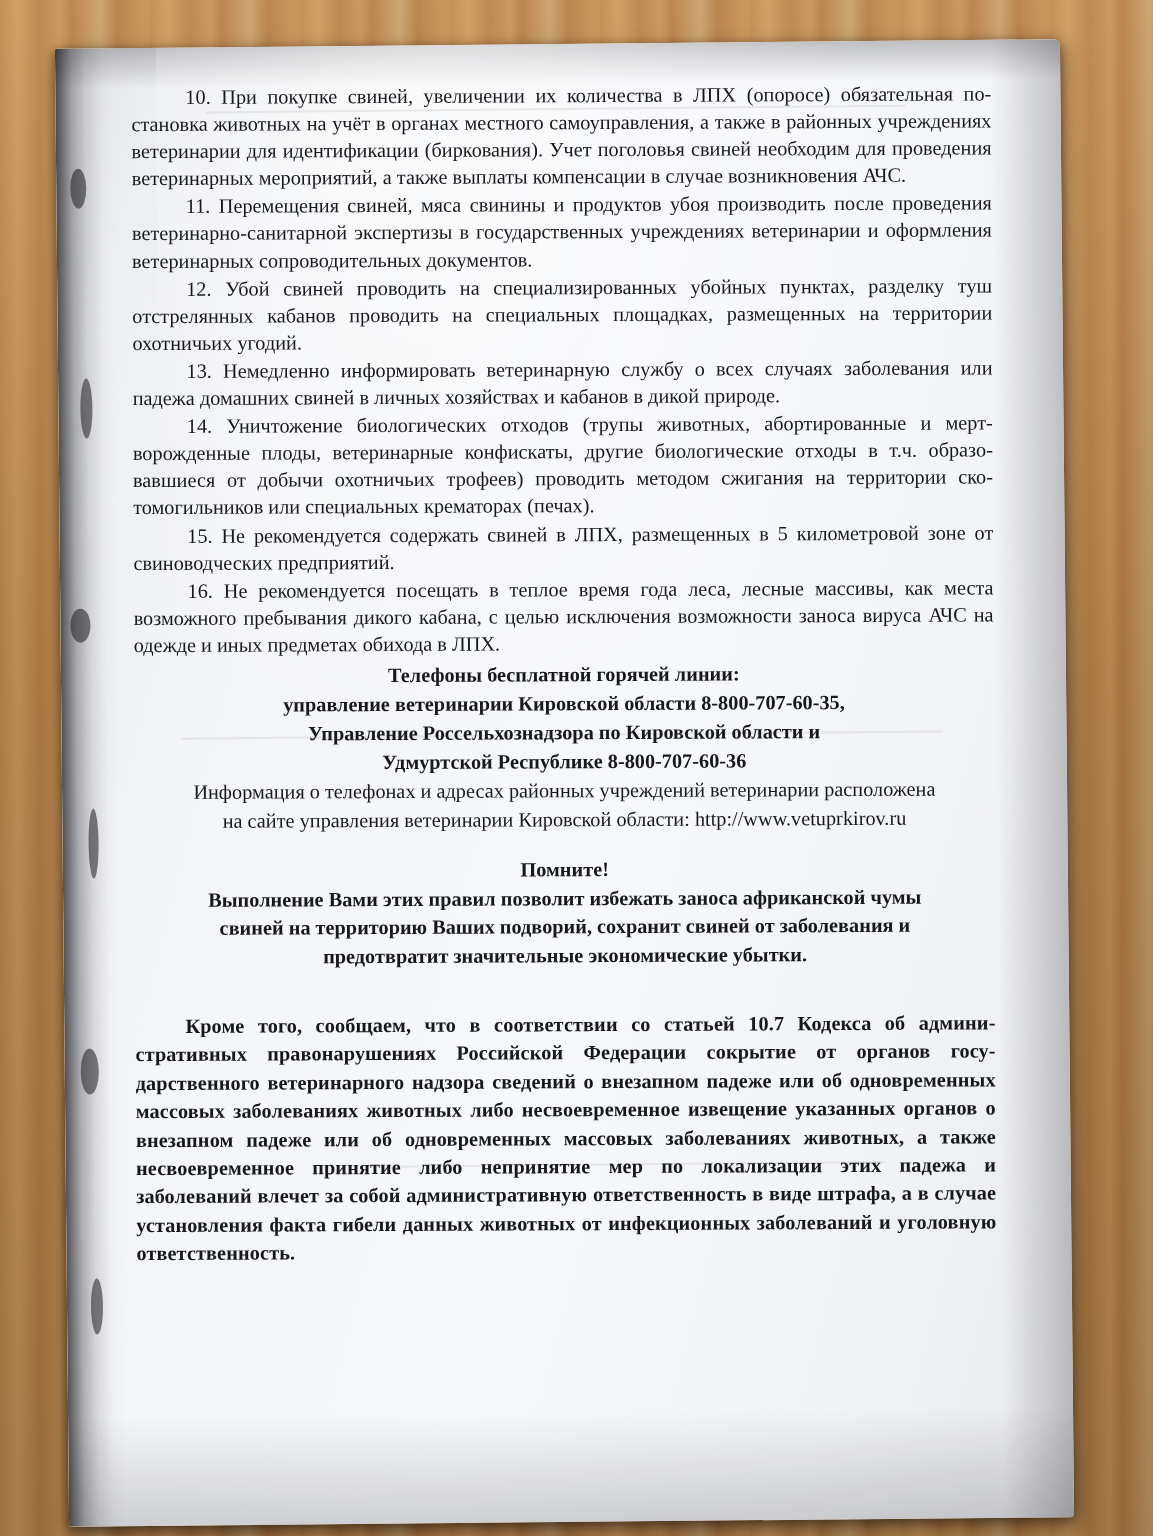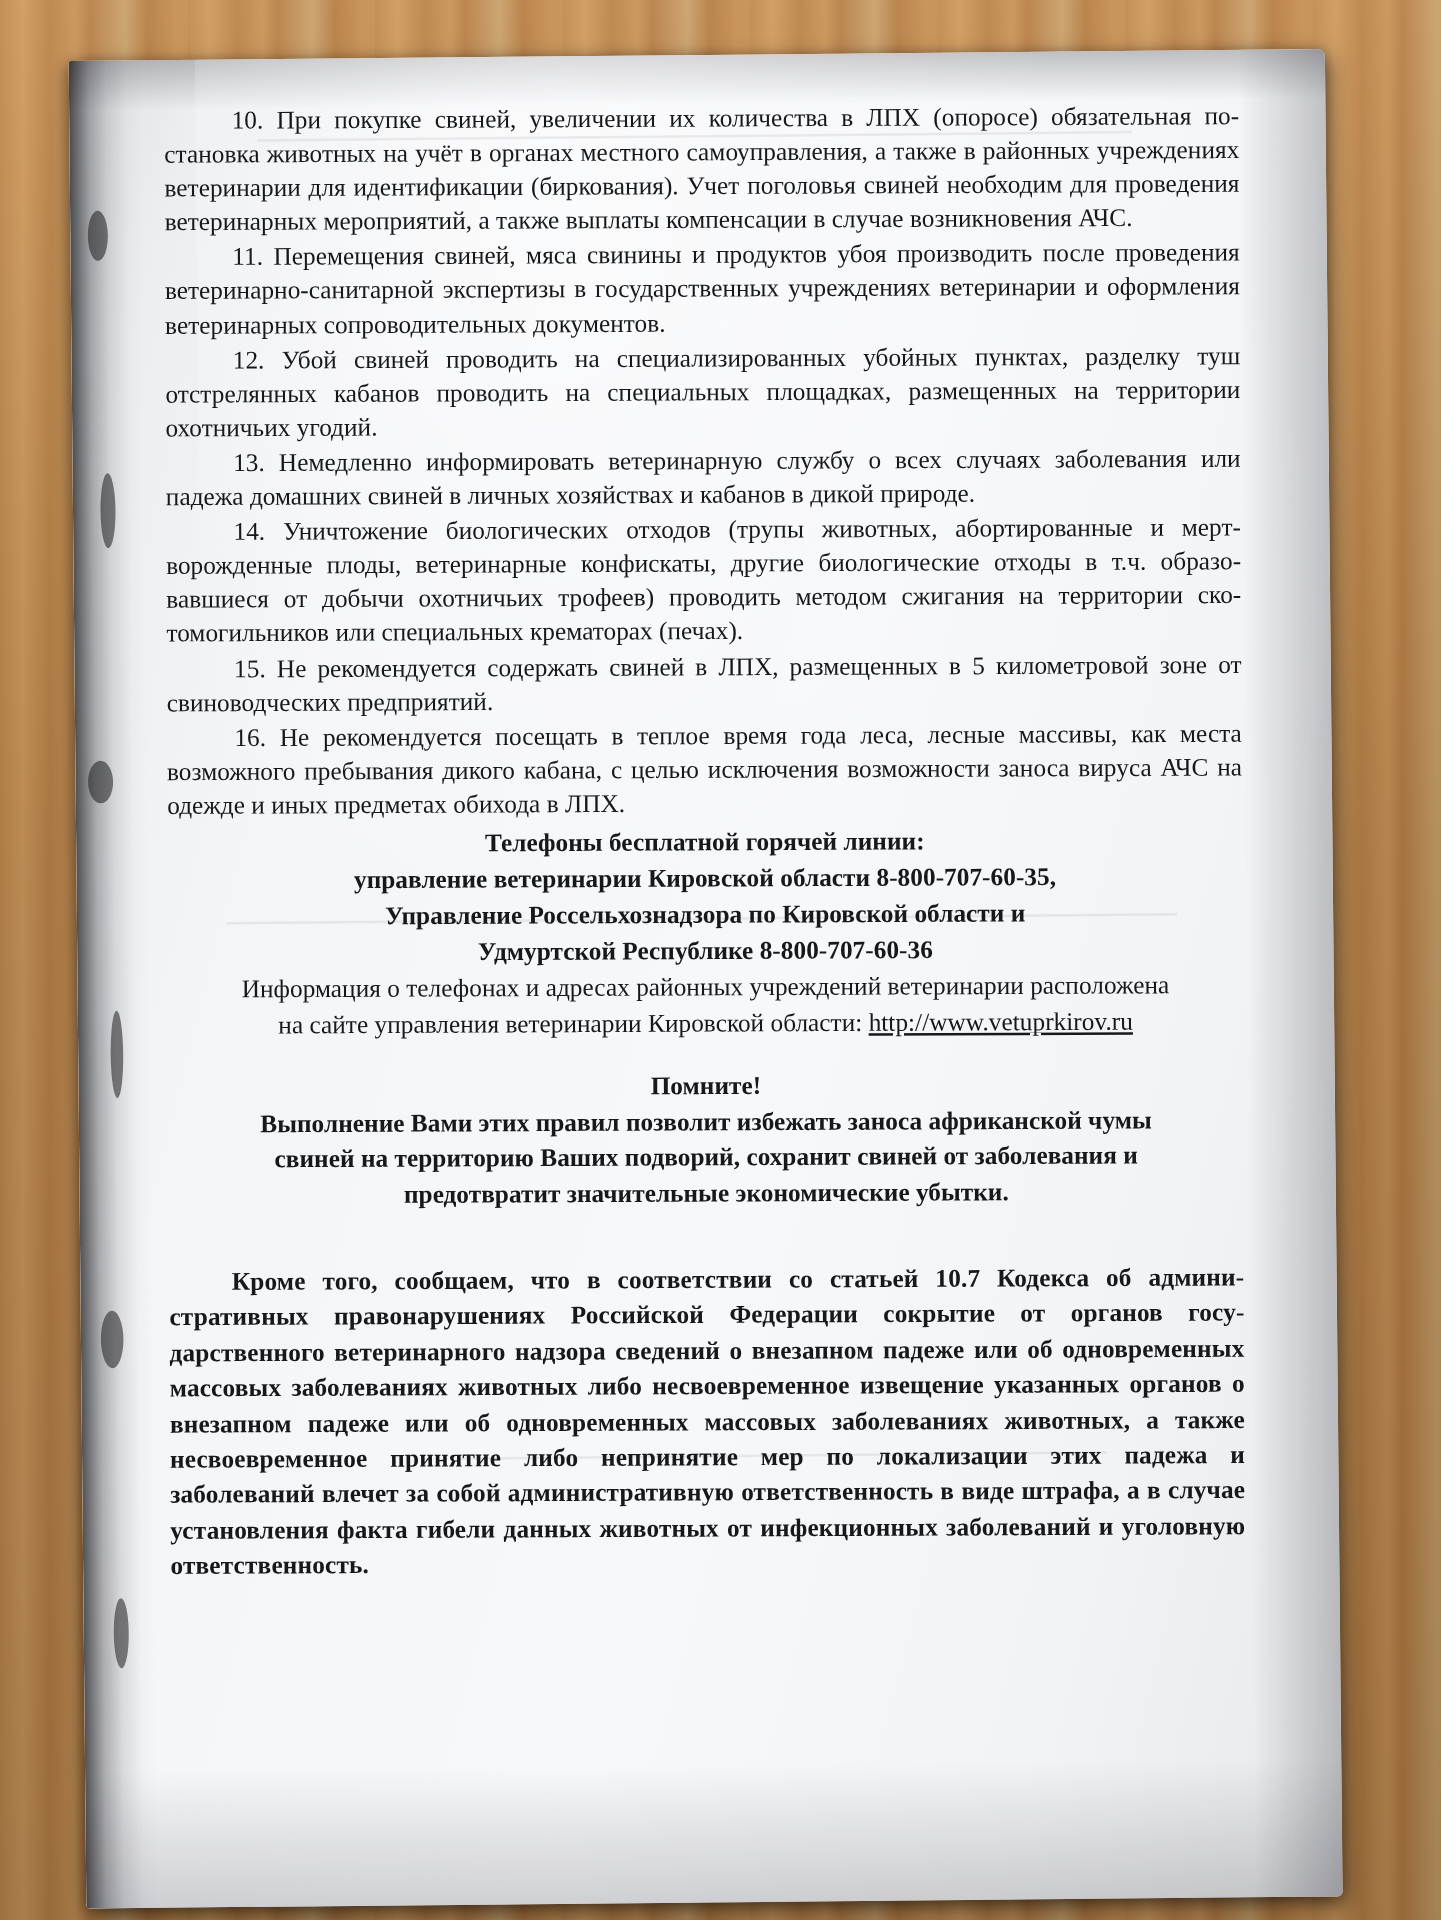--- a/index.html
+++ b/index.html
@@ -124,21 +124,20 @@
     text-indent: 0;
     font-weight: bold;
   }
   .center-plain {
     text-align: center;
     text-indent: 0;
   }
   .hotline-block { margin-top: 4px; }
   .hotline-block p { margin-bottom: 2px; }
   .link {
-    text-decoration: underline;
     color: #16181c;
   }
   .remember-title {
     text-align: center;
     text-indent: 0;
     font-weight: bold;
     margin-top: 22px;
     margin-bottom: 2px;
   }
   .remember-body {

